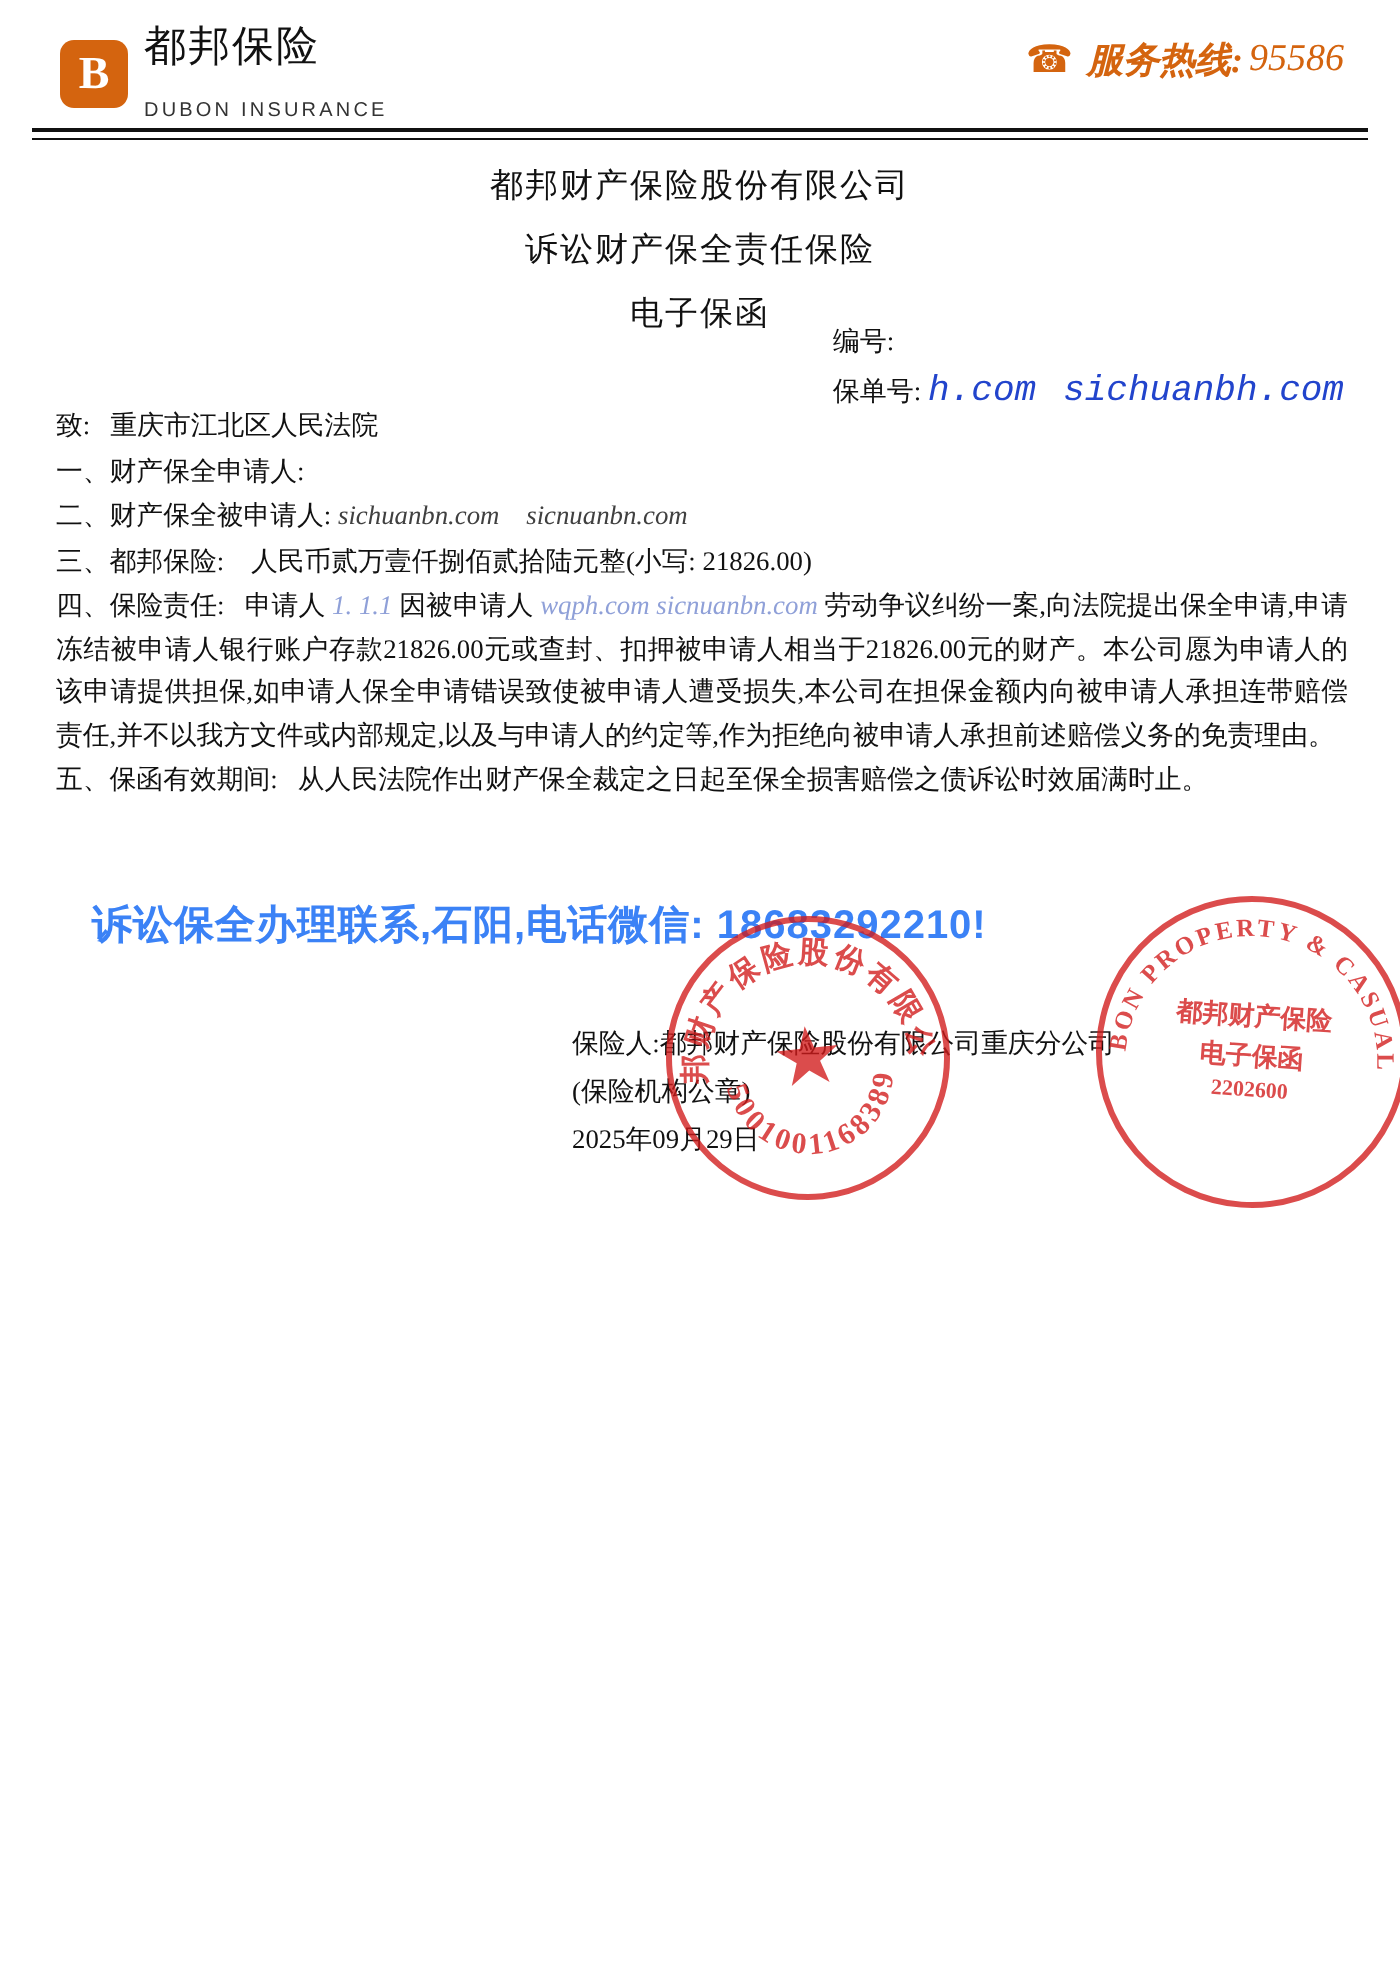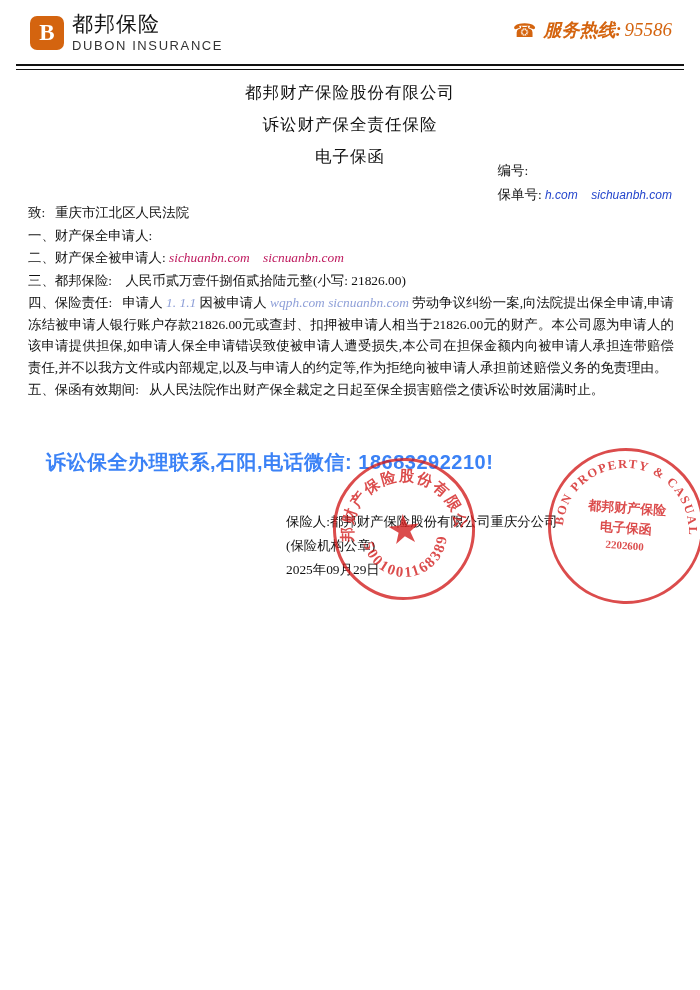--- a/index.html
+++ b/index.html
@@ -47,24 +47,24 @@
     margin-left: 8px;
     line-height: 1.05;
   }
   .logo-cn {
     font-size: 21px;
     font-weight: normal;
     color: #111;
     letter-spacing: 1px;
   }
   .logo-en {
-    font-size: 13px;
+    font-size: 10px;
     color: #333;
     letter-spacing: 1.6px;
-    margin-top: 4px;
+    margin-top: 16px;
   }
   .hotline {
     position: absolute;
     right: 28px;
     top: 18px;
     display: flex;
     align-items: center;
     color: #d4640f;
   }
   .hotline-icon {
@@ -130,23 +130,23 @@
     font-family: "Liberation Serif", serif;
     font-size: 13.5px;
     color: #111;
   }
   .numbers .row {
     margin-bottom: 6px;
     white-space: nowrap;
   }
   .blue-hand {
     color: #2244cc;
-    font-family: Liberation Sans, sans-serif;
-    font-style: italic;
-    font-size: 12px;
+    font-family: Liberation Mono, monospace;
+    font-style: italic;
+    font-size: 18px;
   }
 
   
   .body-text {
     position: absolute;
     left: 28px;
     top: 202px;
     width: 646px;
     font-family: "Liberation Serif", serif;
     font-size: 13.4px;
@@ -154,21 +154,21 @@
     color: #111;
     text-align: justify;
   }
   .para {
     margin-bottom: 1px;
   }
   .para.indent2 {
     text-indent: 0;
   }
   .fill-blue {
-    color: #be185d;
+    color: #404040;
     font-style: italic;
     font-family: "Liberation Serif", serif;
   }
   .faded {
     color: #8fa0d8;
     font-style: italic;
   }
 
   
   .red-banner {

